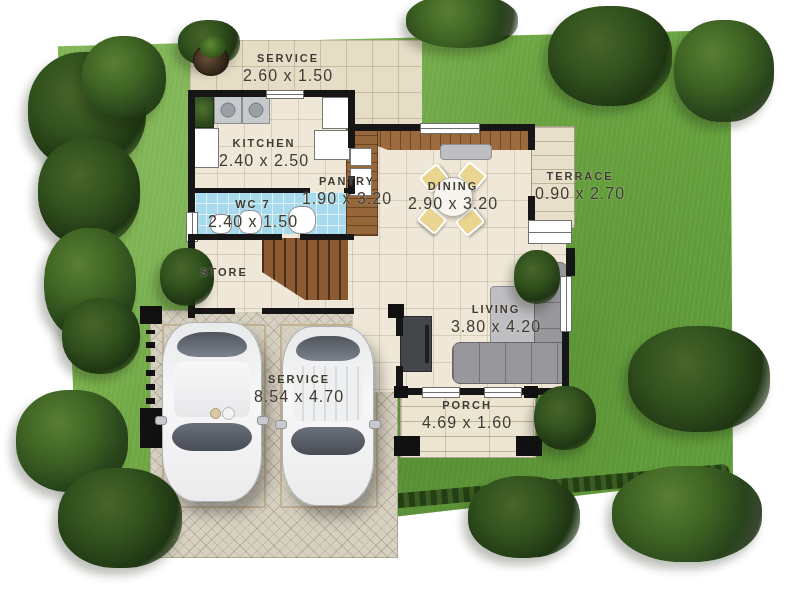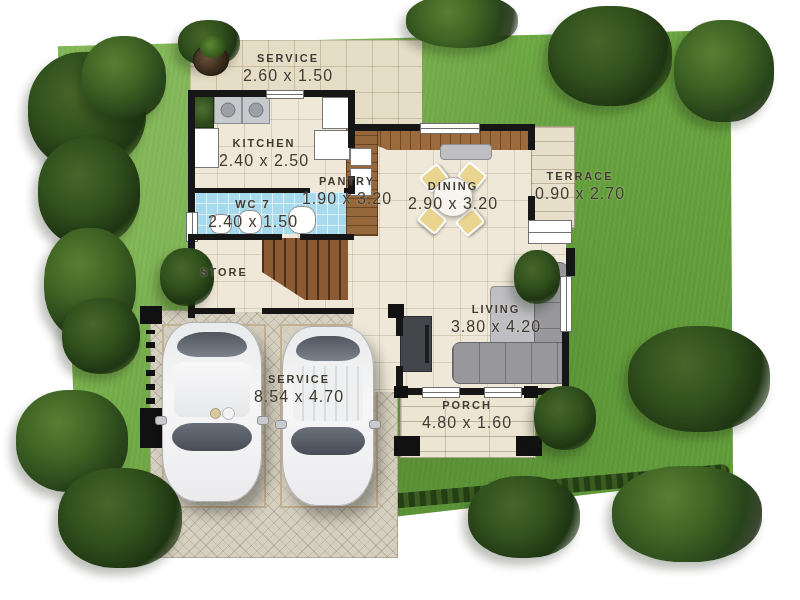--- a/index.html
+++ b/index.html
@@ -288,16 +288,16 @@
   <div class="lbl" style="left:496px;top:303px;">
     <div class="room-name">LIVING</div>
     <div class="room-dims">3.80 x 4.20</div>
   </div>
   <div class="lbl" style="left:299px;top:373px;">
     <div class="room-name">SERVICE</div>
     <div class="room-dims">8.54 x 4.70</div>
   </div>
   <div class="lbl" style="left:467px;top:399px;">
     <div class="room-name">PORCH</div>
-    <div class="room-dims">4.80 x 1.60</div>
+    <div class="room-dims">4.69 x 1.60</div>
   </div>
 
 </div>
 
 </body></html>

